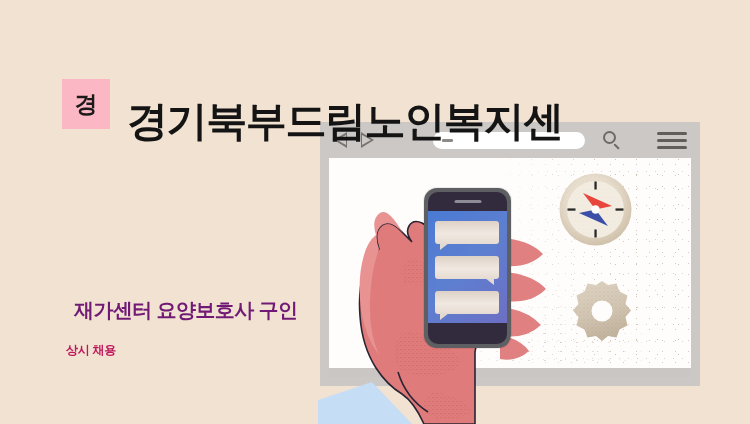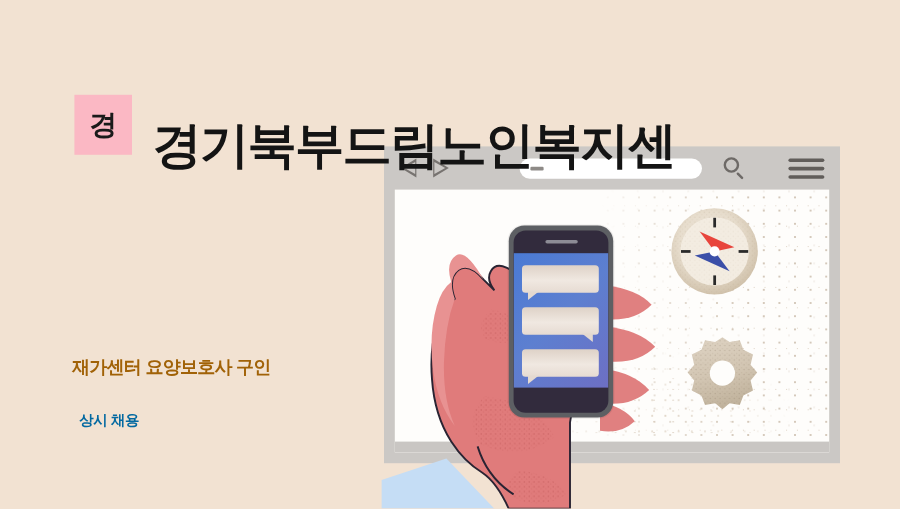--- a/index.html
+++ b/index.html
@@ -52,37 +52,37 @@
     font-weight: 700;
     color: #141414;
     letter-spacing: -1.4px;
     white-space: nowrap;
     line-height: 1;
     margin-top: 35px;
   }
 
   .job-title {
     position: absolute;
-    left: 60px;
+    left: 74px;
     top: 297px;
-    font-size: 15px;
+    font-size: 20px;
     font-weight: 700;
-    color: #a16207;
+    color: #701a75;
     letter-spacing: -0.6px;
     white-space: nowrap;
     z-index: 40;
   }
 
   .job-sub {
     position: absolute;
     left: 66px;
     top: 342px;
     font-size: 12px;
     font-weight: 700;
-    color: #0369a1;
+    color: #be185d;
     letter-spacing: -0.3px;
     white-space: nowrap;
     z-index: 40;
   }
 
   
 
   .browser {
     position: absolute;
     left: 320px;

